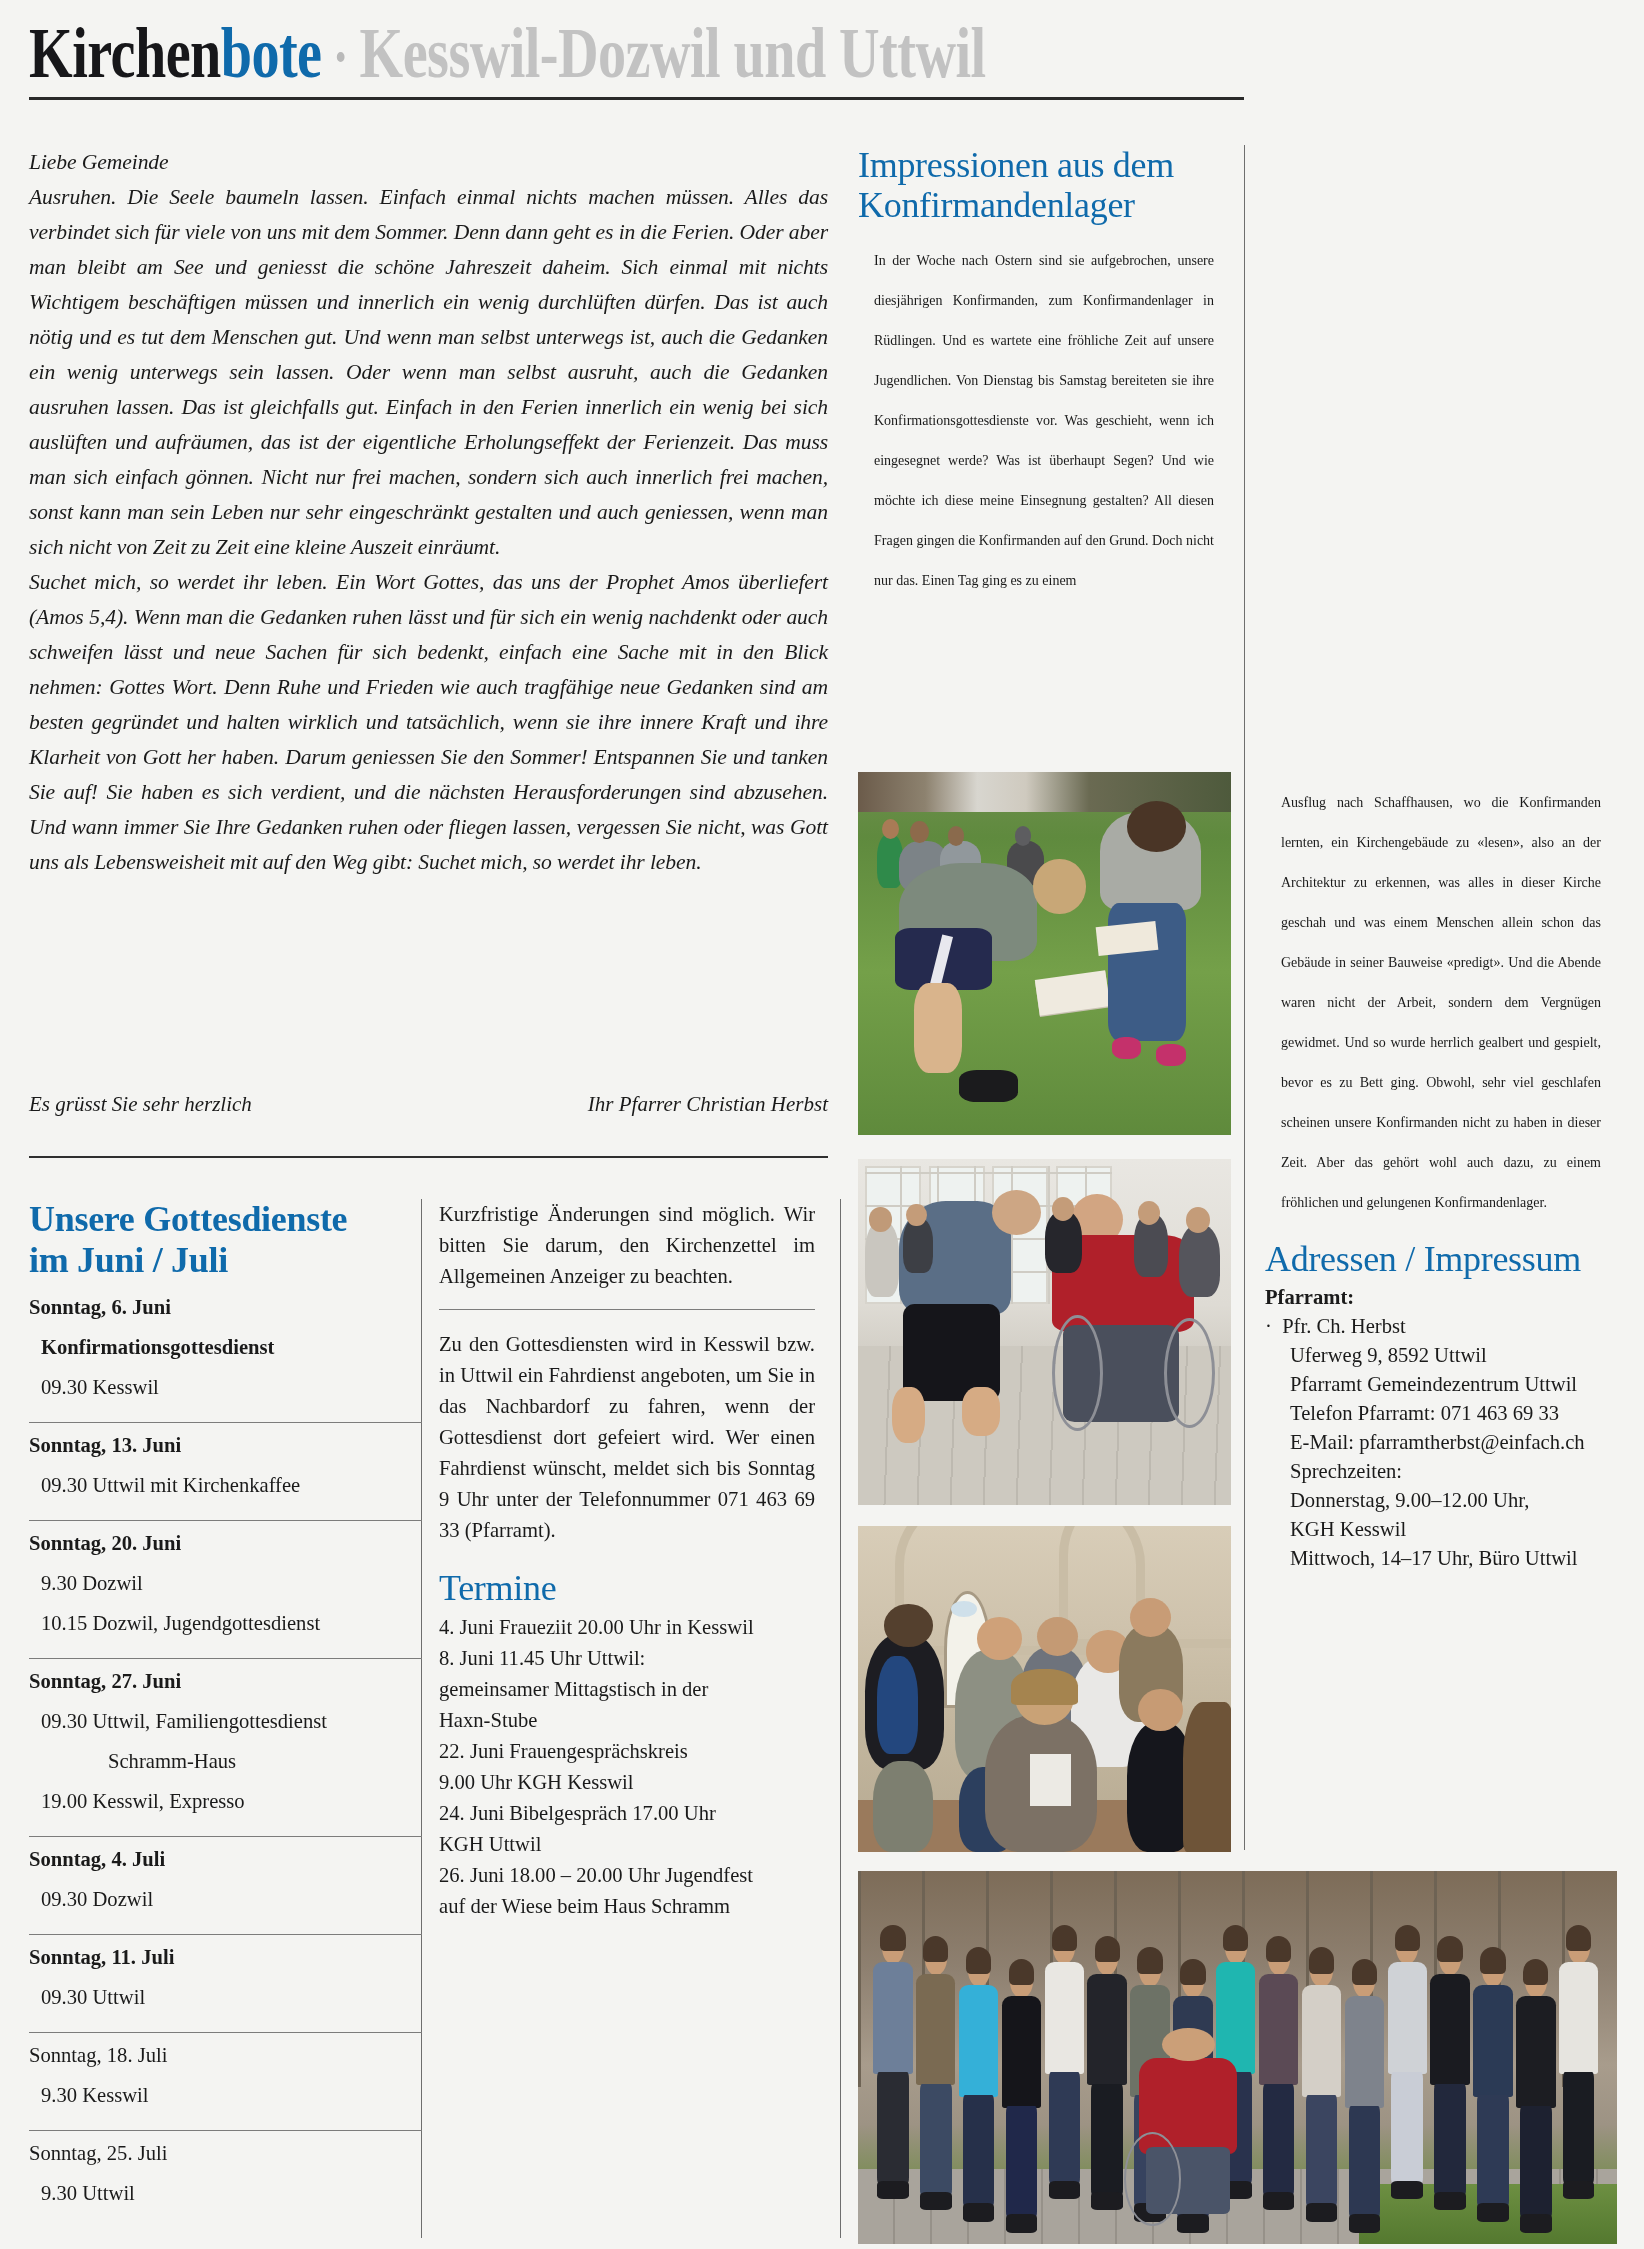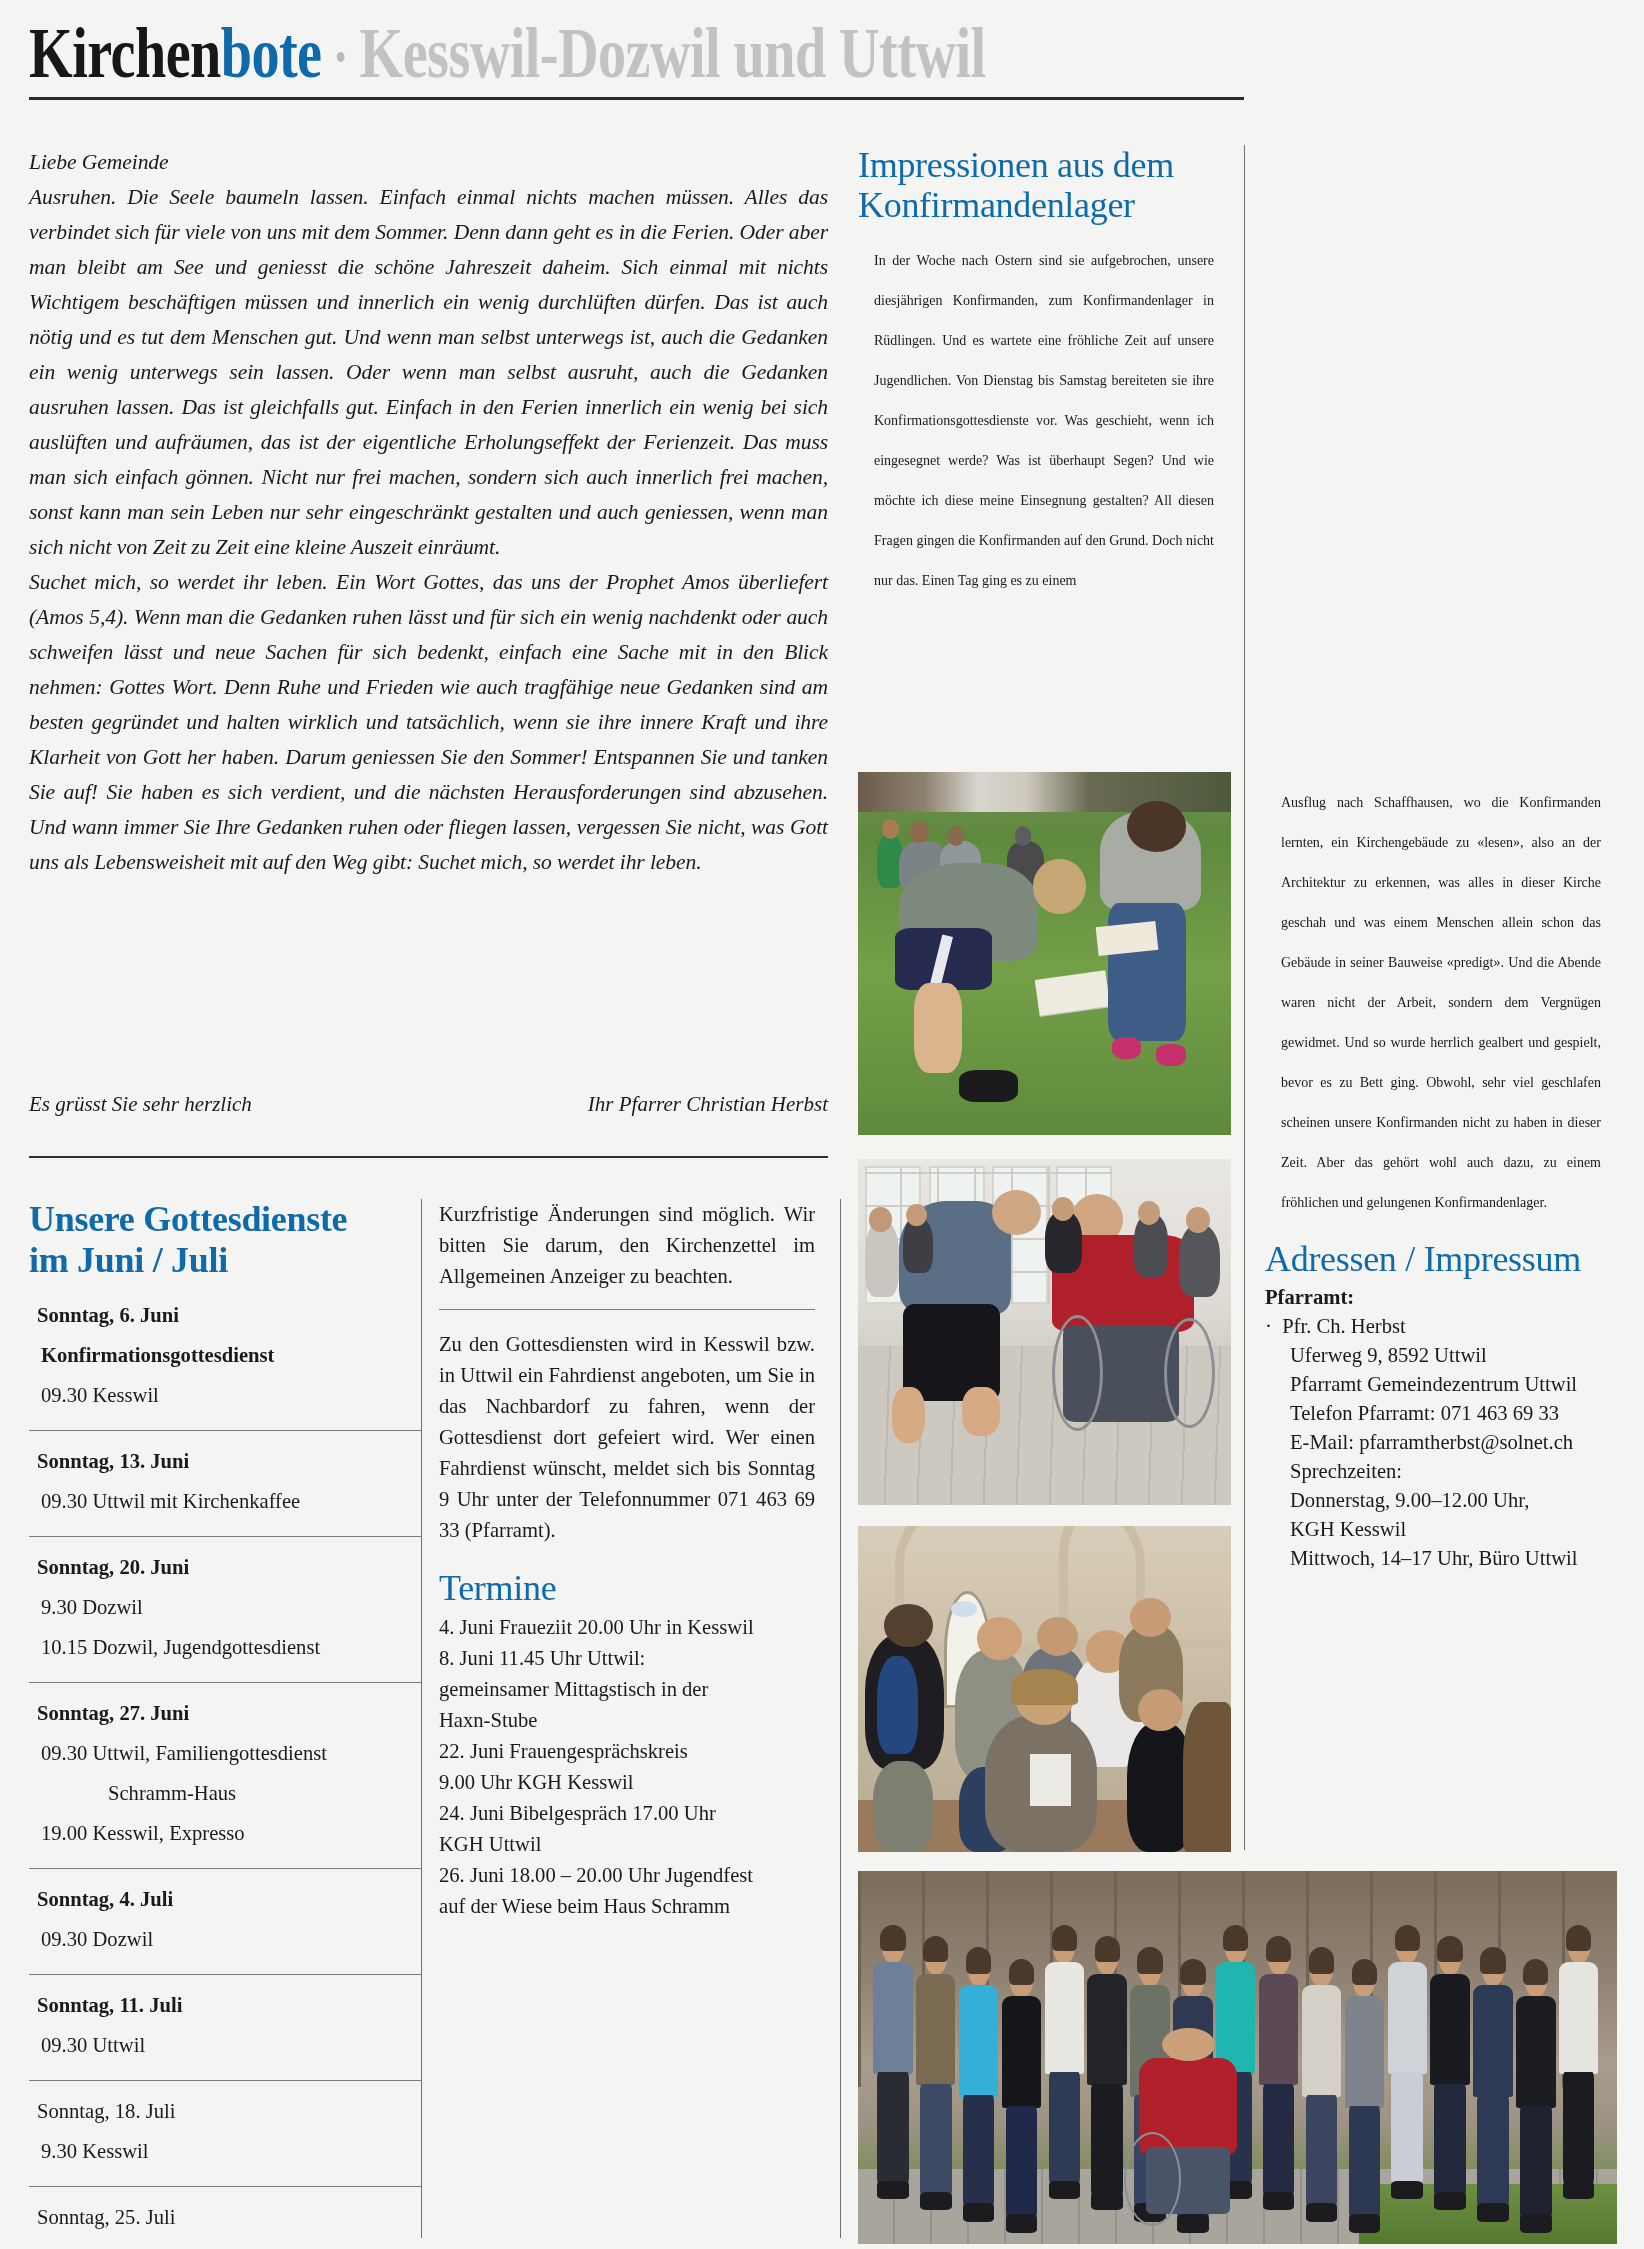--- a/index.html
+++ b/index.html
@@ -128,21 +128,21 @@
   
   .services {
     left: 29px;
     top: 1199px;
     width: 393px;
   }
   .svc-item { padding: 8px 0 9.3px 0; }
   .svc-date {
     font-size: 20.6px;
     line-height: 28px;
-    margin: 8px;
+    margin: 0;
   }
   .svc-date.bold { font-weight: bold; }
   .svc-line {
     font-size: 20.6px;
     line-height: 28px;
     margin: 12px;
   }
   .svc-line.indent { padding-left: 67px; }
 
   
@@ -373,21 +373,21 @@
     <p>Ausflug nach Schaffhausen, wo die Konfirmanden lernten, ein Kirchengebäude zu «lesen», also an der Architektur zu erkennen, was alles in dieser Kirche geschah und was einem Menschen allein schon das Gebäude in seiner Bauweise «predigt». Und die Abende waren nicht der Arbeit, sondern dem Vergnügen gewidmet. Und so wurde herrlich gealbert und gespielt, bevor es zu Bett ging. Obwohl, sehr viel geschlafen scheinen unsere Konfirmanden nicht zu haben in dieser Zeit. Aber das gehört wohl auch dazu, zu einem fröhlichen und gelungenen Konfirmandenlager.</p>
 
     <div class="addr">
       <h2 class="sec-head">Adressen / Impressum</h2>
       <p class="label">Pfarramt:</p>
       <div id="adressen-list">
           <p class="line first">Pfr. Ch. Herbst</p>
           <p class="line">Uferweg 9, 8592 Uttwil</p>
           <p class="line">Pfarramt Gemeindezentrum Uttwil</p>
           <p class="line">Telefon Pfarramt: 071 463 69 33</p>
-          <p class="line">E-Mail: pfarramtherbst@solnet.ch</p>
+          <p class="line">E-Mail: pfarramtherbst@einfach.ch</p>
           <p class="line">Sprechzeiten:</p>
           <p class="line">Donnerstag, 9.00–12.00 Uhr,</p>
           <p class="line">KGH Kesswil</p>
           <p class="line">Mittwoch, 14–17 Uhr, Büro Uttwil</p>
         </div>
     </div>
   </div>
 
   <div class="photo p1-bg" style="left:858px; top:772px; width:373px; height:363px;">
     <div class="p1-top"></div>

